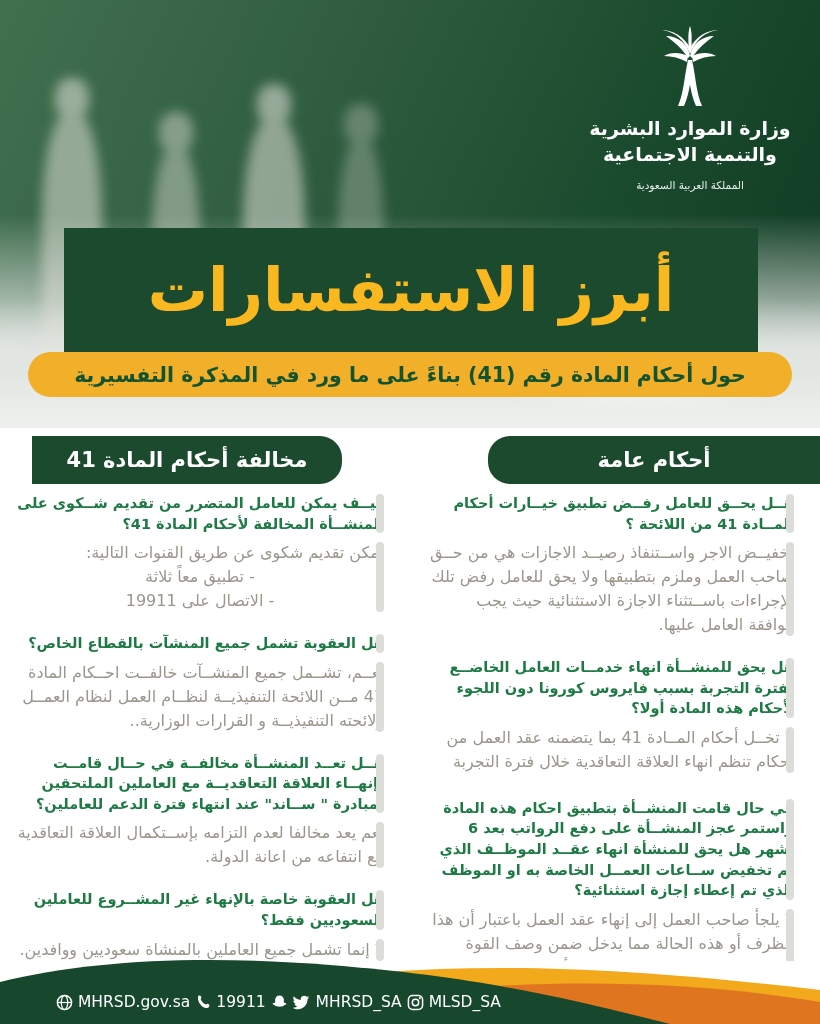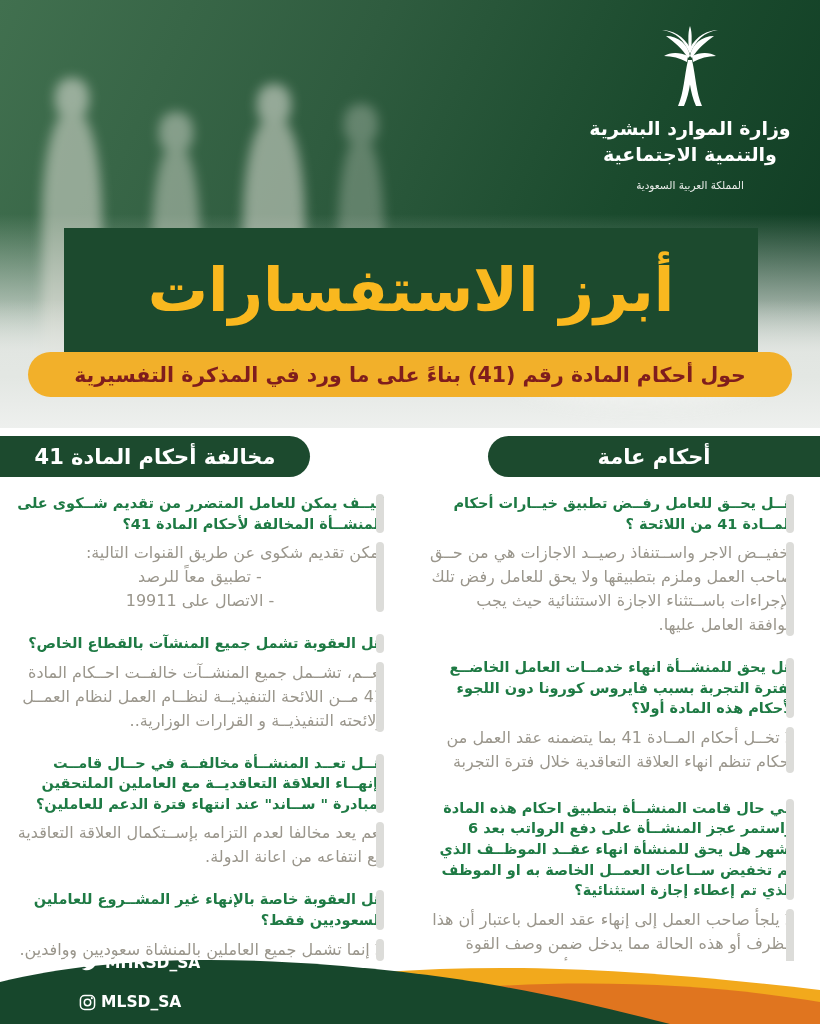--- a/index.html
+++ b/index.html
@@ -36,27 +36,27 @@
   .logo .l2{font-size:19px;font-weight:bold;line-height:1.35;text-align:center;}
   .logo .l3{font-size:10.5px;letter-spacing:3px;margin-top:12px;color:#e9ece9;}
   
   .title-box{
     position:absolute;left:64px;top:228px;width:694px;height:130px;
     background:#1c4a2e;display:flex;align-items:center;justify-content:center;
   }
   .title-text{color:#f9b81f;font-size:60px;font-weight:bold;line-height:1;padding-bottom:6px;}
   .subtitle{
     position:absolute;left:28px;top:352px;width:764px;height:45px;border-radius:24px;
-    background:#f2b02a;color:#7f1d1d;font-weight:bold;font-size:20.5px;
+    background:#f2b02a;color:#14532d;font-weight:bold;font-size:20.5px;
     display:flex;align-items:center;justify-content:center;
   }
   
   .col-header{
-    position:absolute;top:436px;height:41px;background:#1c4a2e;color:#fff;
-    font-weight:bold;font-size:21px;display:flex;align-items:center;justify-content:center;
+    position:absolute;top:436px;height:48px;background:#1c4a2e;color:#fff;
+    font-weight:bold;font-size:21px;display:flex;align-items:center;justify-content:center;margin-left:32px;
   }
   .col-header.general{right:0;width:332px;border-radius:22px 0 0 22px;}
   .col-header.violation{left:0;width:310px;border-radius:0 22px 22px 0;}
   
   .content{
     position:absolute;top:493px;left:0;width:820px;height:468px;
     display:flex;direction:rtl;overflow:hidden;
   }
   .col{width:50%;padding:0 26px 0 16px;}
   .qa{margin-bottom:20px;}
@@ -64,21 +64,21 @@
   .q{color:#1e7a44;font-weight:bold;font-size:14.5px;line-height:1.42;}
   .a{color:#9a968c;font-size:16px;line-height:1.5;margin-top:7px;}
   .bar{position:absolute;right:0;top:1px;bottom:1px;width:8px;border-radius:5px;background:#dcdcd9;}
   .a .center-line{display:block;text-align:center;}
   .bullets{color:#f0a052;margin-top:10px;}
   .bullets span{display:block;margin-bottom:2px;}
   
   .footer-waves{position:absolute;left:0;bottom:0;width:820px;height:72px;}
   .footer-row{
     position:absolute;bottom:13px;left:56px;display:flex;direction:ltr;
-    align-items:center;gap:21px;color:#fff;font-size:15.5px;font-weight:bold;flex-direction:column;
+    align-items:center;gap:5px;color:#fff;font-size:15.5px;font-weight:normal;
   }
   .footer-row svg{display:block;}
   .icon-pair{display:flex;align-items:center;gap:5px;}
 </style>
 </head>
 <body>
 
 <div class="poster">
 
   <div class="hero">
@@ -170,21 +170,21 @@
 
     <div class="col">
       <div class="qa">
         <div class="q">
           <span class="bar"></span>
           <span>كيــف يمكن للعامل المتضرر من تقديم شــكوى على المنشــأة المخالفة لأحكام المادة 41؟</span>
         </div>
         <div class="a">
           <span class="bar"></span>
           <span>يمكن تقديم شكوى عن طريق القنوات التالية:</span>
-          <span class="center-line">- تطبيق معاً للرصد</span>
+          <span class="center-line">- تطبيق معاً ثلاثة</span>
           <span class="center-line">- الاتصال على 19911</span>
         </div>
       </div>
       <div class="qa">
         <div class="q">
           <span class="bar"></span>
           <span>هل العقوبة تشمل جميع المنشآت بالقطاع الخاص؟</span>
         </div>
         <div class="a">
           <span class="bar"></span>

